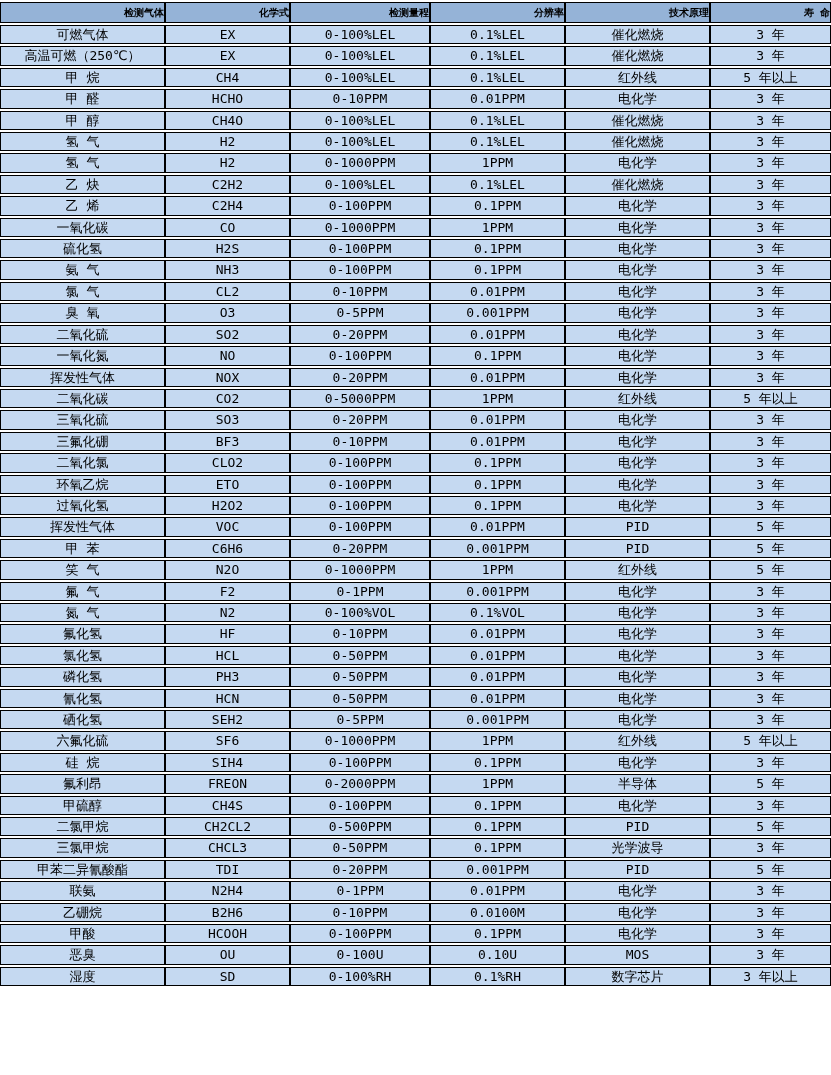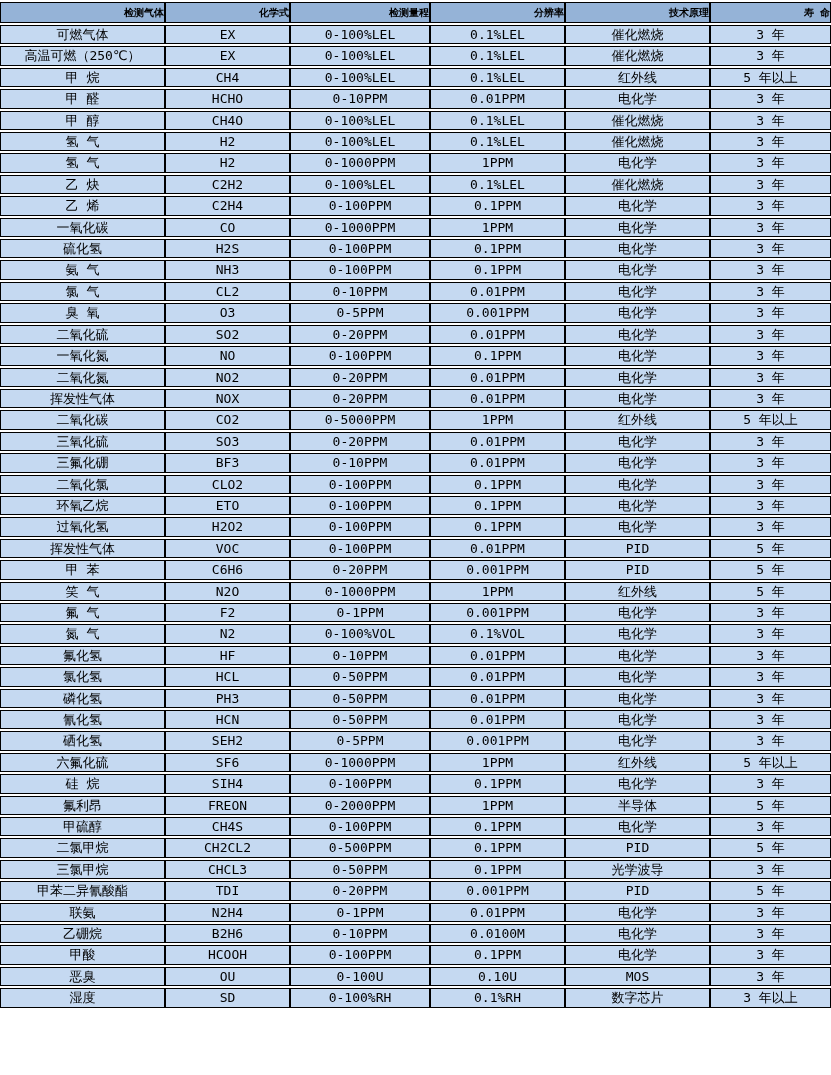--- a/index.html
+++ b/index.html
@@ -196,28 +196,20 @@
       </tr>
       <tr>
         <td>一氧化氮</td>
         <td>NO</td>
         <td>0-100PPM</td>
         <td>0.1PPM</td>
         <td>电化学</td>
         <td>3 年</td>
       </tr>
       <tr>
-        <td>二氧化氮</td>
-        <td>NO2</td>
-        <td>0-20PPM</td>
-        <td>0.01PPM</td>
-        <td>电化学</td>
-        <td>3 年</td>
-      </tr>
-      <tr>
         <td>挥发性气体</td>
         <td>NOX</td>
         <td>0-20PPM</td>
         <td>0.01PPM</td>
         <td>电化学</td>
         <td>3 年</td>
       </tr>
       <tr>
         <td>二氧化碳</td>
         <td>CO2</td>

